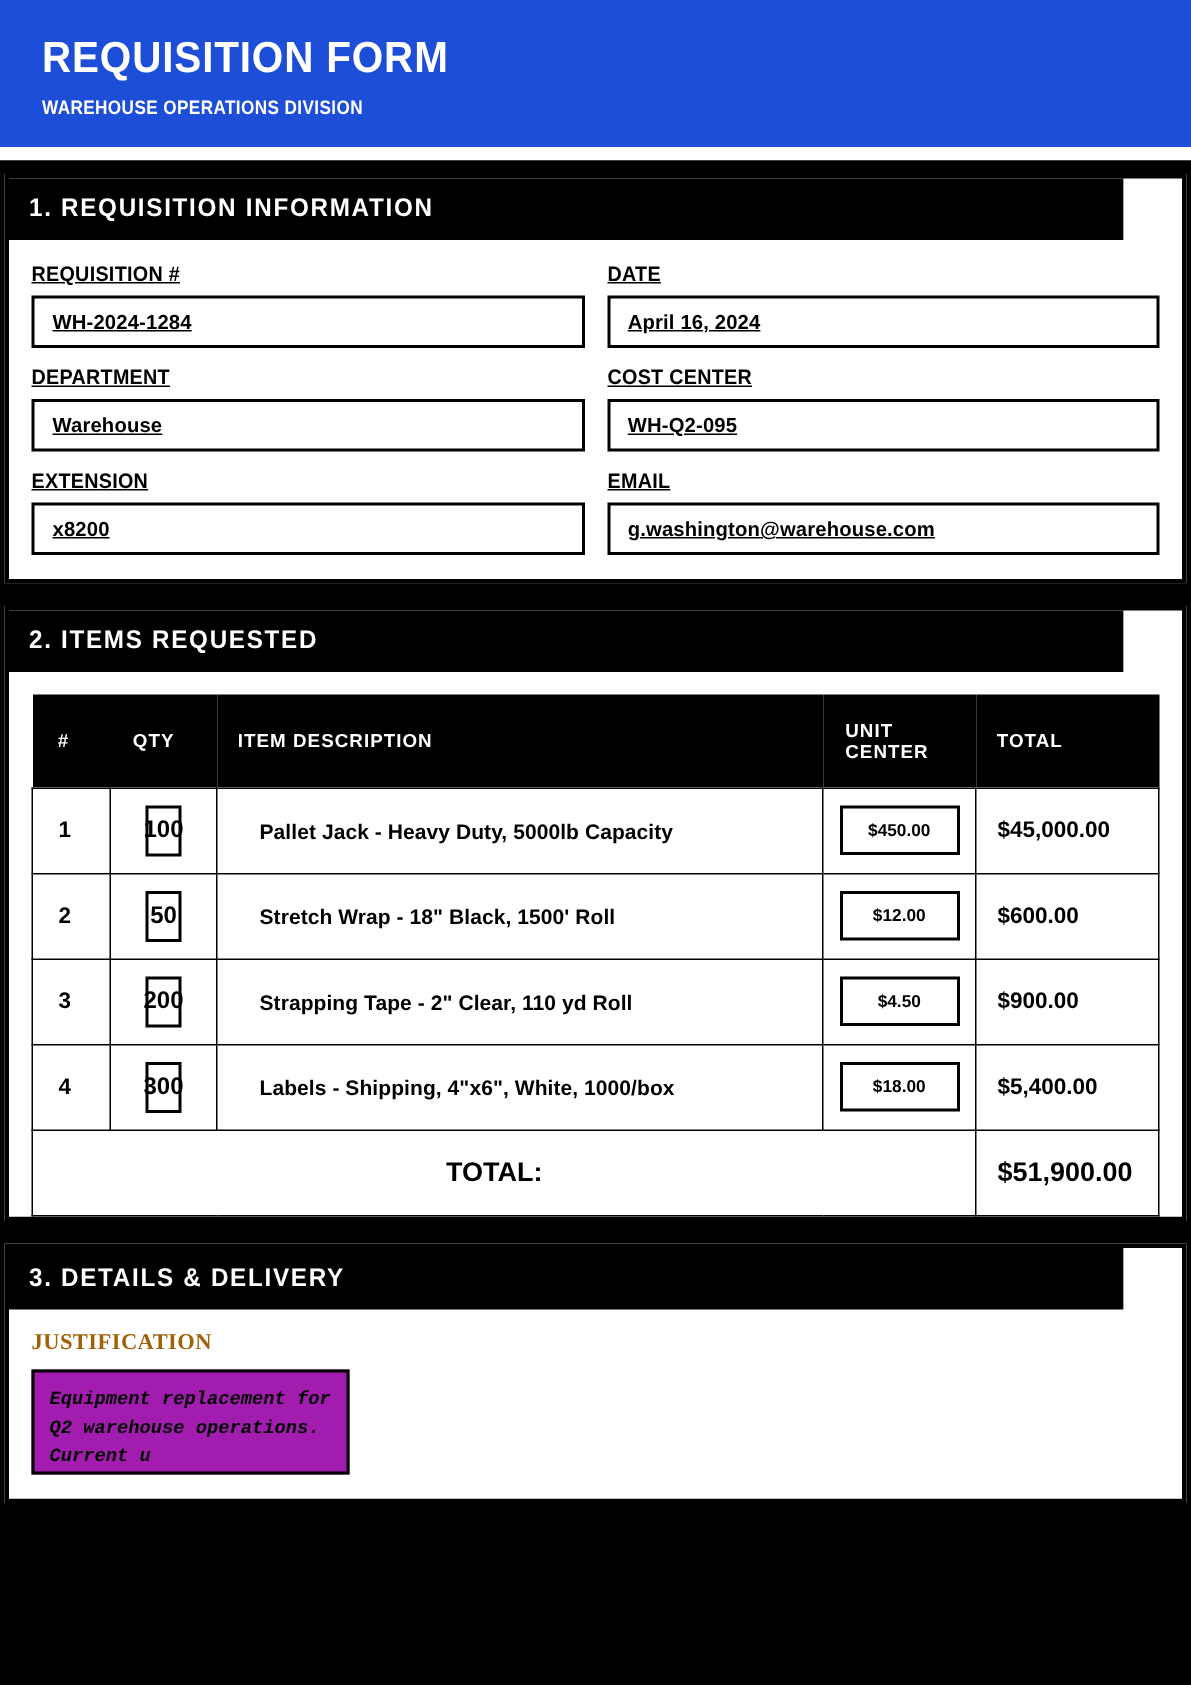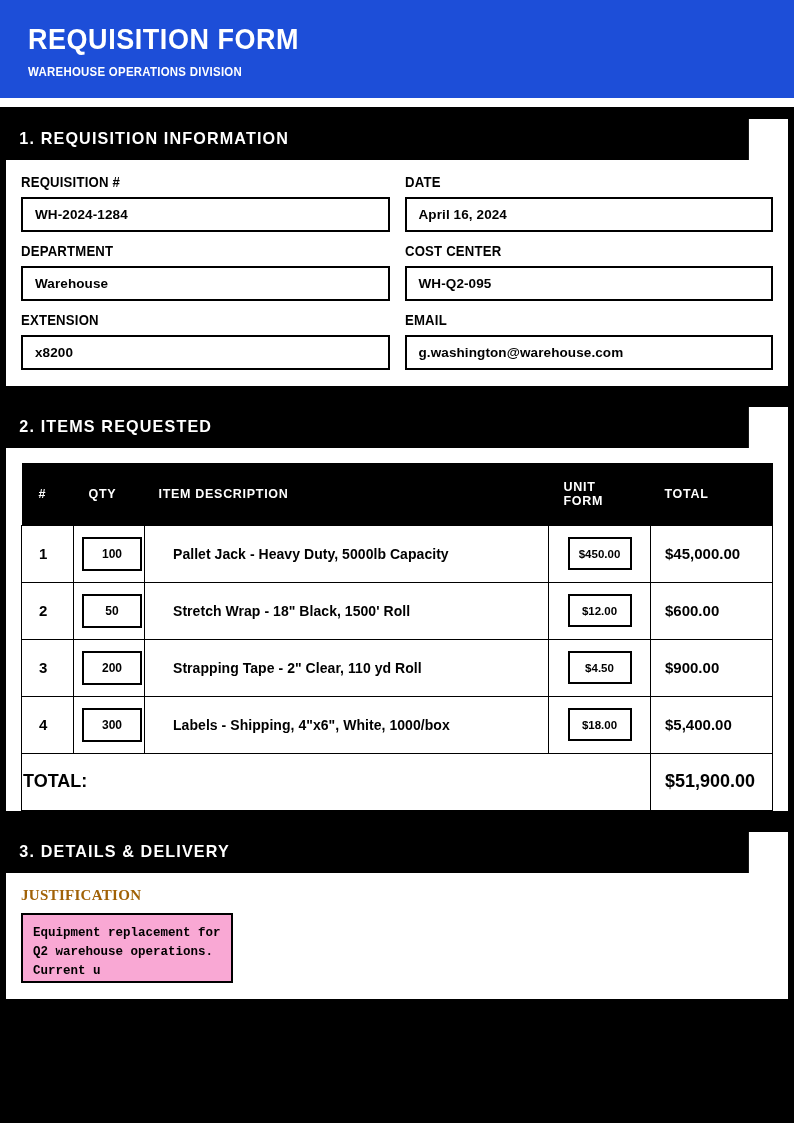--- a/index.html
+++ b/index.html
@@ -87,20 +87,21 @@
   
   .field-row {
     display: flex;
     gap: 15px;
     margin-bottom: 11px;
   }
   .field-row:last-child { margin-bottom: 0; }
   .field {
     flex: 1 1 0;
     min-width: 0;
+    text-decoration: underline;
   }
   .field-label {
     font-family: "Liberation Sans Narrow", "Liberation Sans", sans-serif;
     font-weight: bold;
     font-size: 14px;
     color: #000000;
     letter-spacing: 0.2px;
     margin-bottom: 7px;
     transform: scaleX(0.94);
     transform-origin: left center;
@@ -167,42 +168,42 @@
   }
   .td-qty {
     text-align: center;
     padding: 0 8px;
   }
   .qty-box {
     display: inline-flex;
     align-items: center;
     justify-content: center;
     border: 2px solid #000000;
-    width: 60px;
+    width: 24px;
     height: 34px;
-    font-size: 12px;
+    font-size: 16px;
     font-weight: bold;
     box-sizing: border-box;
     background: #ffffff;
   }
   .td-desc {
     font-size: 14px;
     padding-left: 28px;
     letter-spacing: 0.05px;
   }
   .td-price {
     text-align: center;
     padding: 0 7px;
   }
   .price-box {
     display: inline-flex;
     align-items: center;
     justify-content: center;
     border: 2px solid #000000;
-    width: 64px;
+    width: 80px;
     height: 33px;
     font-size: 11.5px;
     font-weight: bold;
     box-sizing: border-box;
     background: #ffffff;
   }
   .td-total {
     font-size: 15px;
     padding-left: 14px;
     margin-left: 29px;
@@ -212,51 +213,52 @@
     background: #000000;
     border: 1px solid #000000;
     height: 50px;
     color: #ffffff;
     font-family: "Liberation Sans", sans-serif;
     font-weight: bold;
     font-size: 18px;
     vertical-align: middle;
   }
   .total-label-cell {
-    text-align: left;
+    text-align: center;
     padding-right: 14px;
     margin-top: 44px;
   }
   .total-value-cell {
     padding-left: 14px;
   }
 
   
   .justify-label {
     font-family: Liberation Serif, serif;
     font-weight: bold;
     font-size: 15px;
     color: #a16207;
     letter-spacing: 0.3px;
     margin-bottom: 9px;
   }
   .justify-box {
     border: 2px solid #000000;
-    background: #f9a8d4;
+    background: #a21caf;
     width: 212px;
     height: 70px;
     box-sizing: border-box;
     padding: 9px 10px 0 10px;
     font-family: "Liberation Mono", monospace;
     font-weight: bold;
     font-size: 12.5px;
     line-height: 1.55;
     color: #000000;
     overflow: hidden;
     white-space: pre-wrap;
+    font-style: italic;
   }
 </style>
 </head>
 <body>
 
 <div class="page">
 
   <div class="doc-header">
     <div class="doc-title">REQUISITION FORM</div>
     <div class="doc-subtitle">WAREHOUSE OPERATIONS DIVISION</div>
@@ -319,21 +321,21 @@
           <col class="col-price">
           <col class="col-total">
         </colgroup>
         <thead>
           <tr>
             <th class="th-num">#</th>
             <th class="th-qty">QTY</th>
             <th class="th-desc">ITEM DESCRIPTION</th>
             <th class="th-price">
               <span>UNIT</span><br>
-              <span>FORM</span>
+              <span>CENTER</span>
             </th>
             <th class="th-total">TOTAL</th>
           </tr>
         </thead>
         <tbody>
           <tr>
             <td class="td-num">1</td>
             <td class="td-qty">
               <span class="qty-box">100</span>
             </td>

